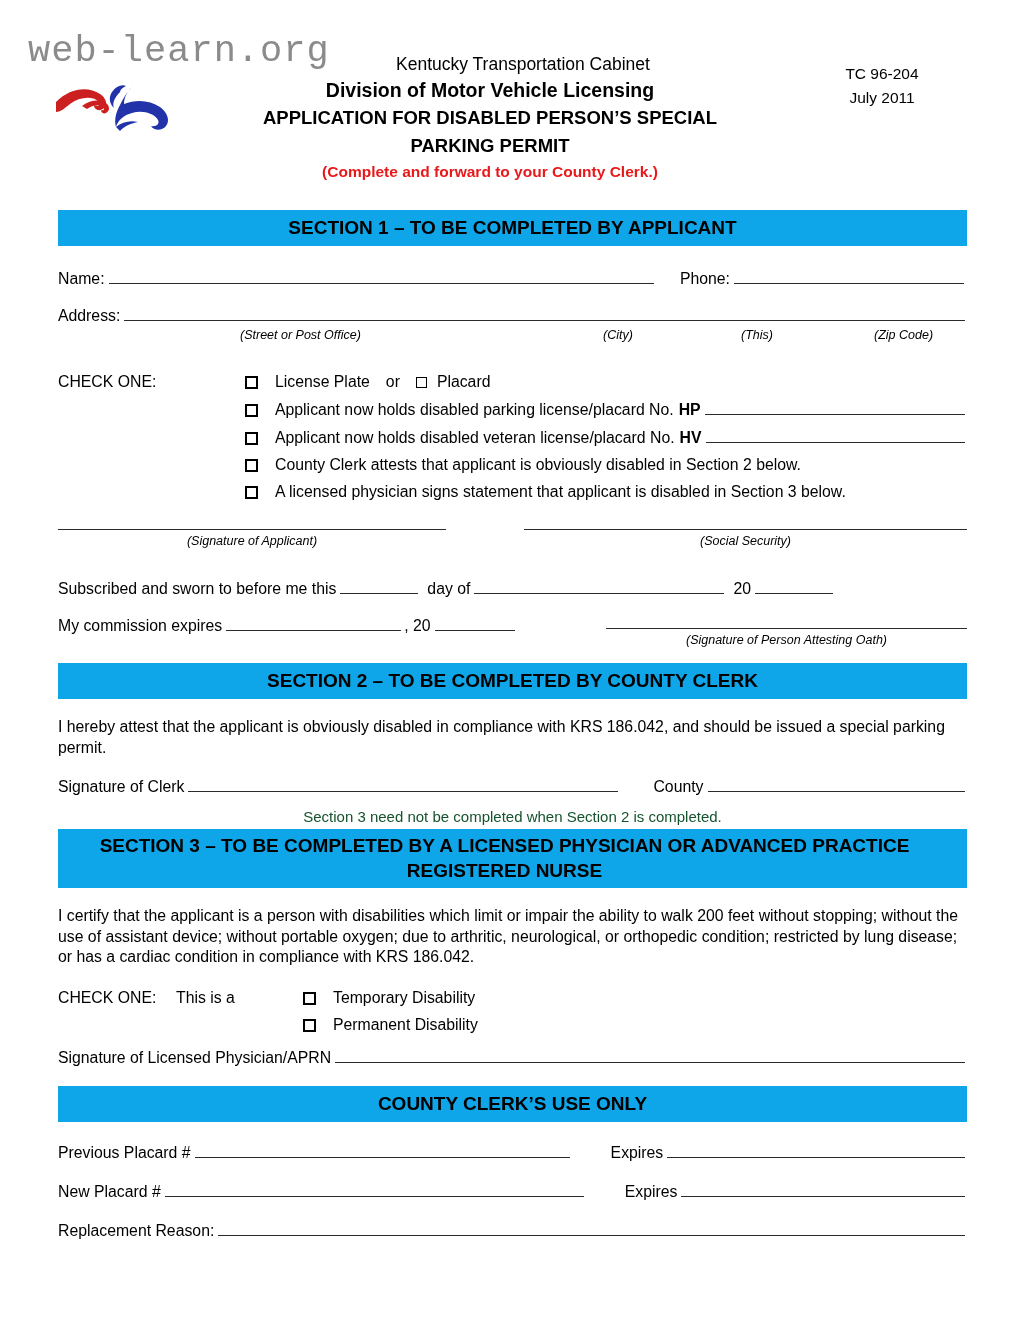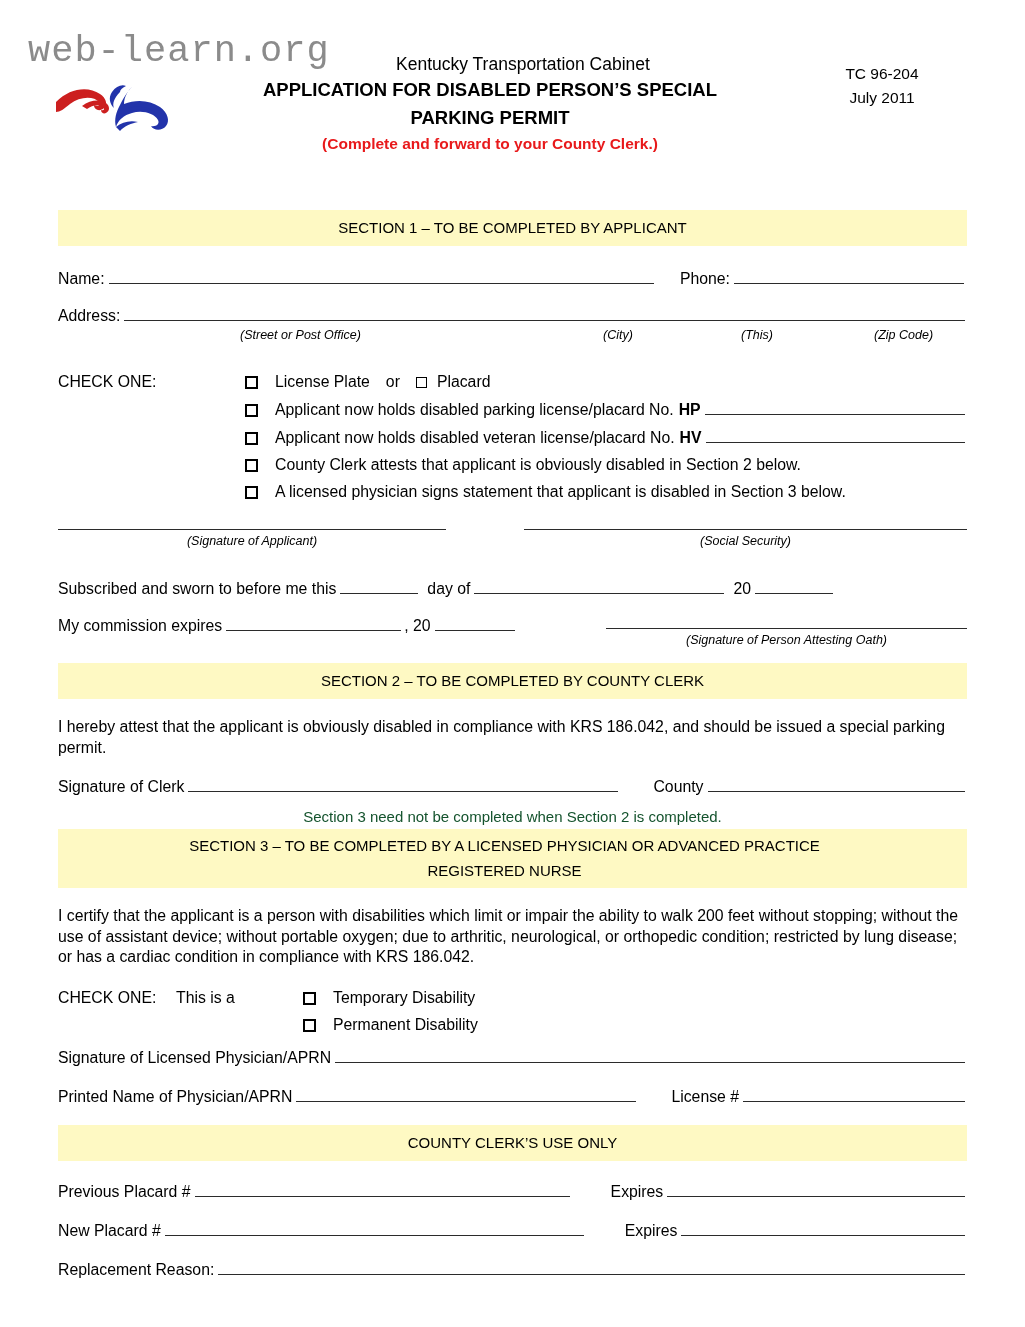--- a/index.html
+++ b/index.html
@@ -95,24 +95,24 @@
     right: 58px;
     top: 10px;
     width: 170px;
     text-align: center;
     font-size: 15.5px;
     line-height: 24px;
   }
 
   
   .bar {
-    background: #fef9c3;
-    text-align: center;
-    font-weight: normal;
-    font-size: 15px;
+    background: #0ea5e9;
+    text-align: center;
+    font-weight: bold;
+    font-size: 19px;
     color: #000;
     padding: 5px 0 6px 0;
     line-height: 25px;
   }
   .bar-2line { padding: 4px 16px 5px 0; }
 
   
   .row {
     display: flex;
     align-items: baseline;
@@ -190,20 +190,21 @@
         <path d="M34 32 C42 26, 52 25, 58 29 C62 32, 62 37, 58 39 C56 40, 53 39, 53 36 C56 37, 57 35, 55 33 C51 30, 44 31, 39 35 Z" fill="#cc1f1f"></path>
         <path d="M72 18 C66 24, 64 30, 66 34 C62 30, 60 24, 64 18 C68 12, 74 10, 78 12 C74 14, 72 16, 72 18 Z" fill="#2233aa"></path>
         <path d="M86 11 C80 16, 76 23, 76 30 C88 25, 102 26, 112 33 C120 39, 122 47, 118 52 C114 57, 106 57, 103 52 C108 53, 112 50, 110 46 C106 39, 94 36, 84 39 C76 41, 70 46, 68 53 C66 46, 68 38, 72 31 C76 23, 81 15, 86 11 Z" fill="#2233aa"></path>
         <path d="M80 34 C90 31, 102 33, 109 40 C104 36, 94 34, 84 37 Z" fill="#2233aa"></path>
         <path d="M68 53 C74 48, 82 46, 90 48 C84 49, 76 52, 72 57 Z" fill="#2233aa"></path>
       </svg>
     </div>
 
     <div class="head-center">
       <div class="hc-line1">Kentucky Transportation Cabinet</div>
+      <div class="hc-line2">Division of Motor Vehicle Licensing</div>
       <div class="hc-line3">APPLICATION FOR DISABLED PERSON’S SPECIAL</div>
       <div class="hc-line4">PARKING PERMIT</div>
       <div class="hc-line5">(Complete and forward to your County Clerk.)</div>
     </div>
 
     <div class="head-right">
       <div>TC 96-204</div>
       <div>July 2011</div>
     </div>
   </div>
@@ -329,26 +330,20 @@
           <span>Permanent Disability</span>
         </div>
       </div>
     </div>
 
     <div class="row" style="margin-top:12px;">
       <span class="lbl">Signature of Licensed Physician/APRN</span>
       <span class="fill"></span>
     </div>
 
-    <div class="row" style="margin-top:18px;">
-      <span class="lbl">Printed Name of Physician/APRN</span>
-      <span class="fillw" style="width:340px;"></span>
-      <span class="lbl" style="margin-left:32px;">License #</span>
-      <span class="fill"></span>
-    </div>
 
     <div class="bar" style="margin-top:18px;">COUNTY CLERK’S USE ONLY</div>
 
     <div class="row" style="margin-top:20px;">
       <span class="lbl">Previous Placard #</span>
       <span class="fillw" style="width:375px;"></span>
       <span class="lbl" style="margin-left:38px;">Expires</span>
       <span class="fill"></span>
     </div>
 

